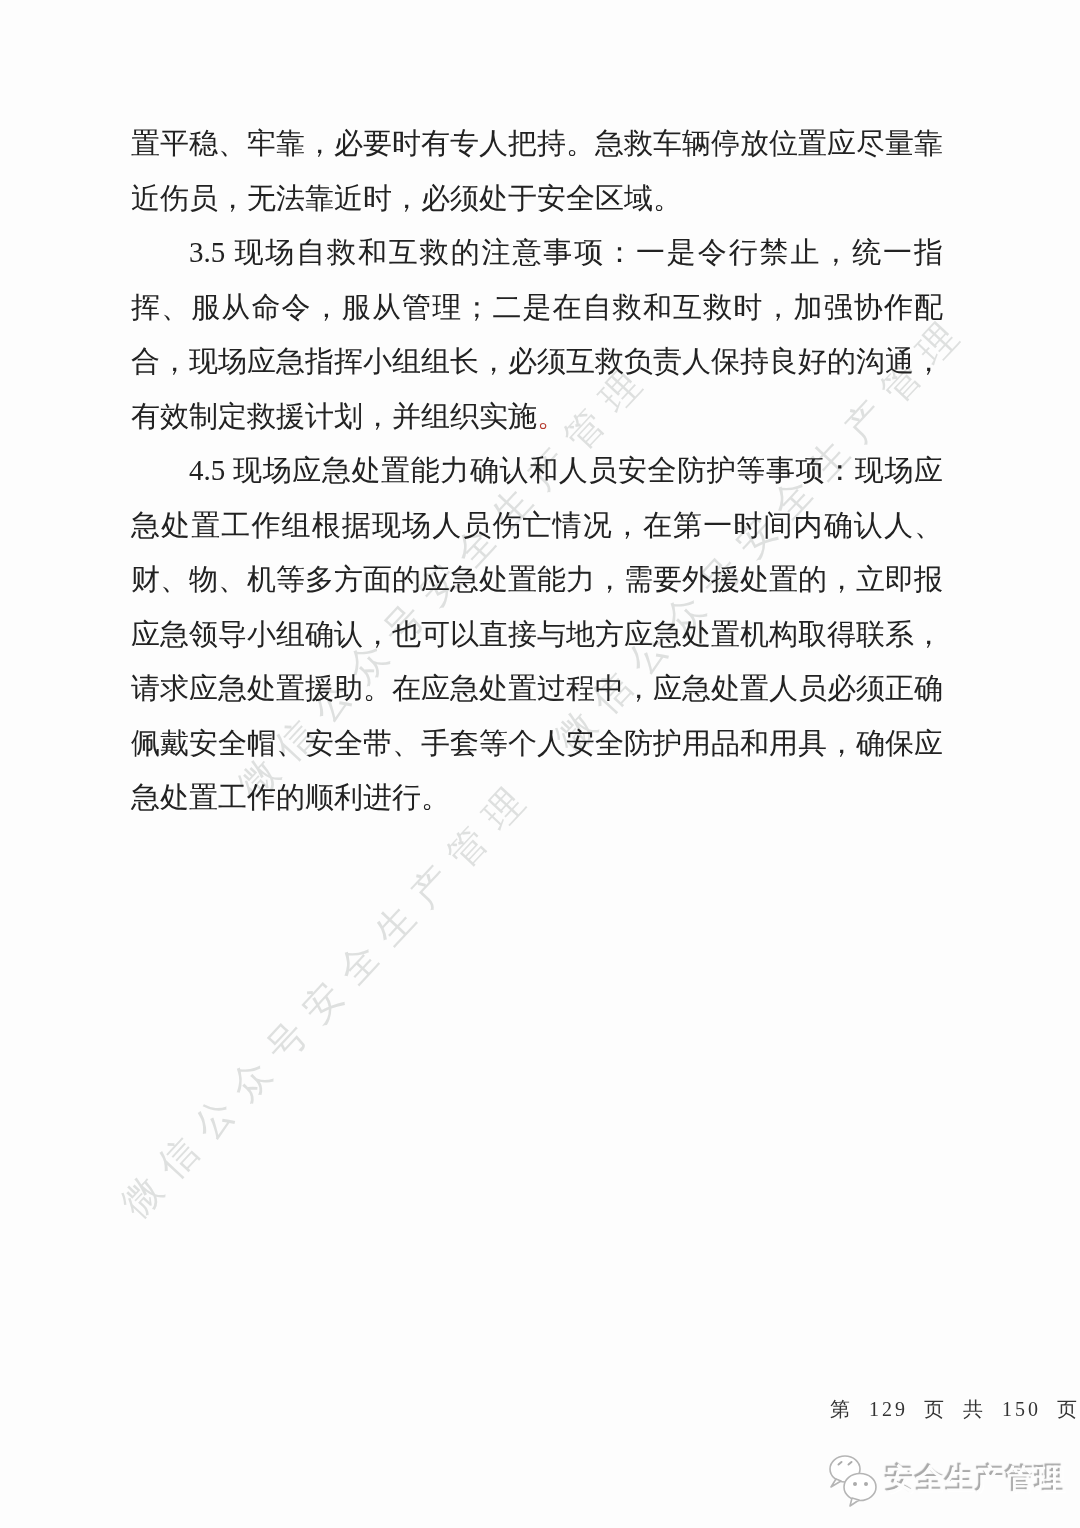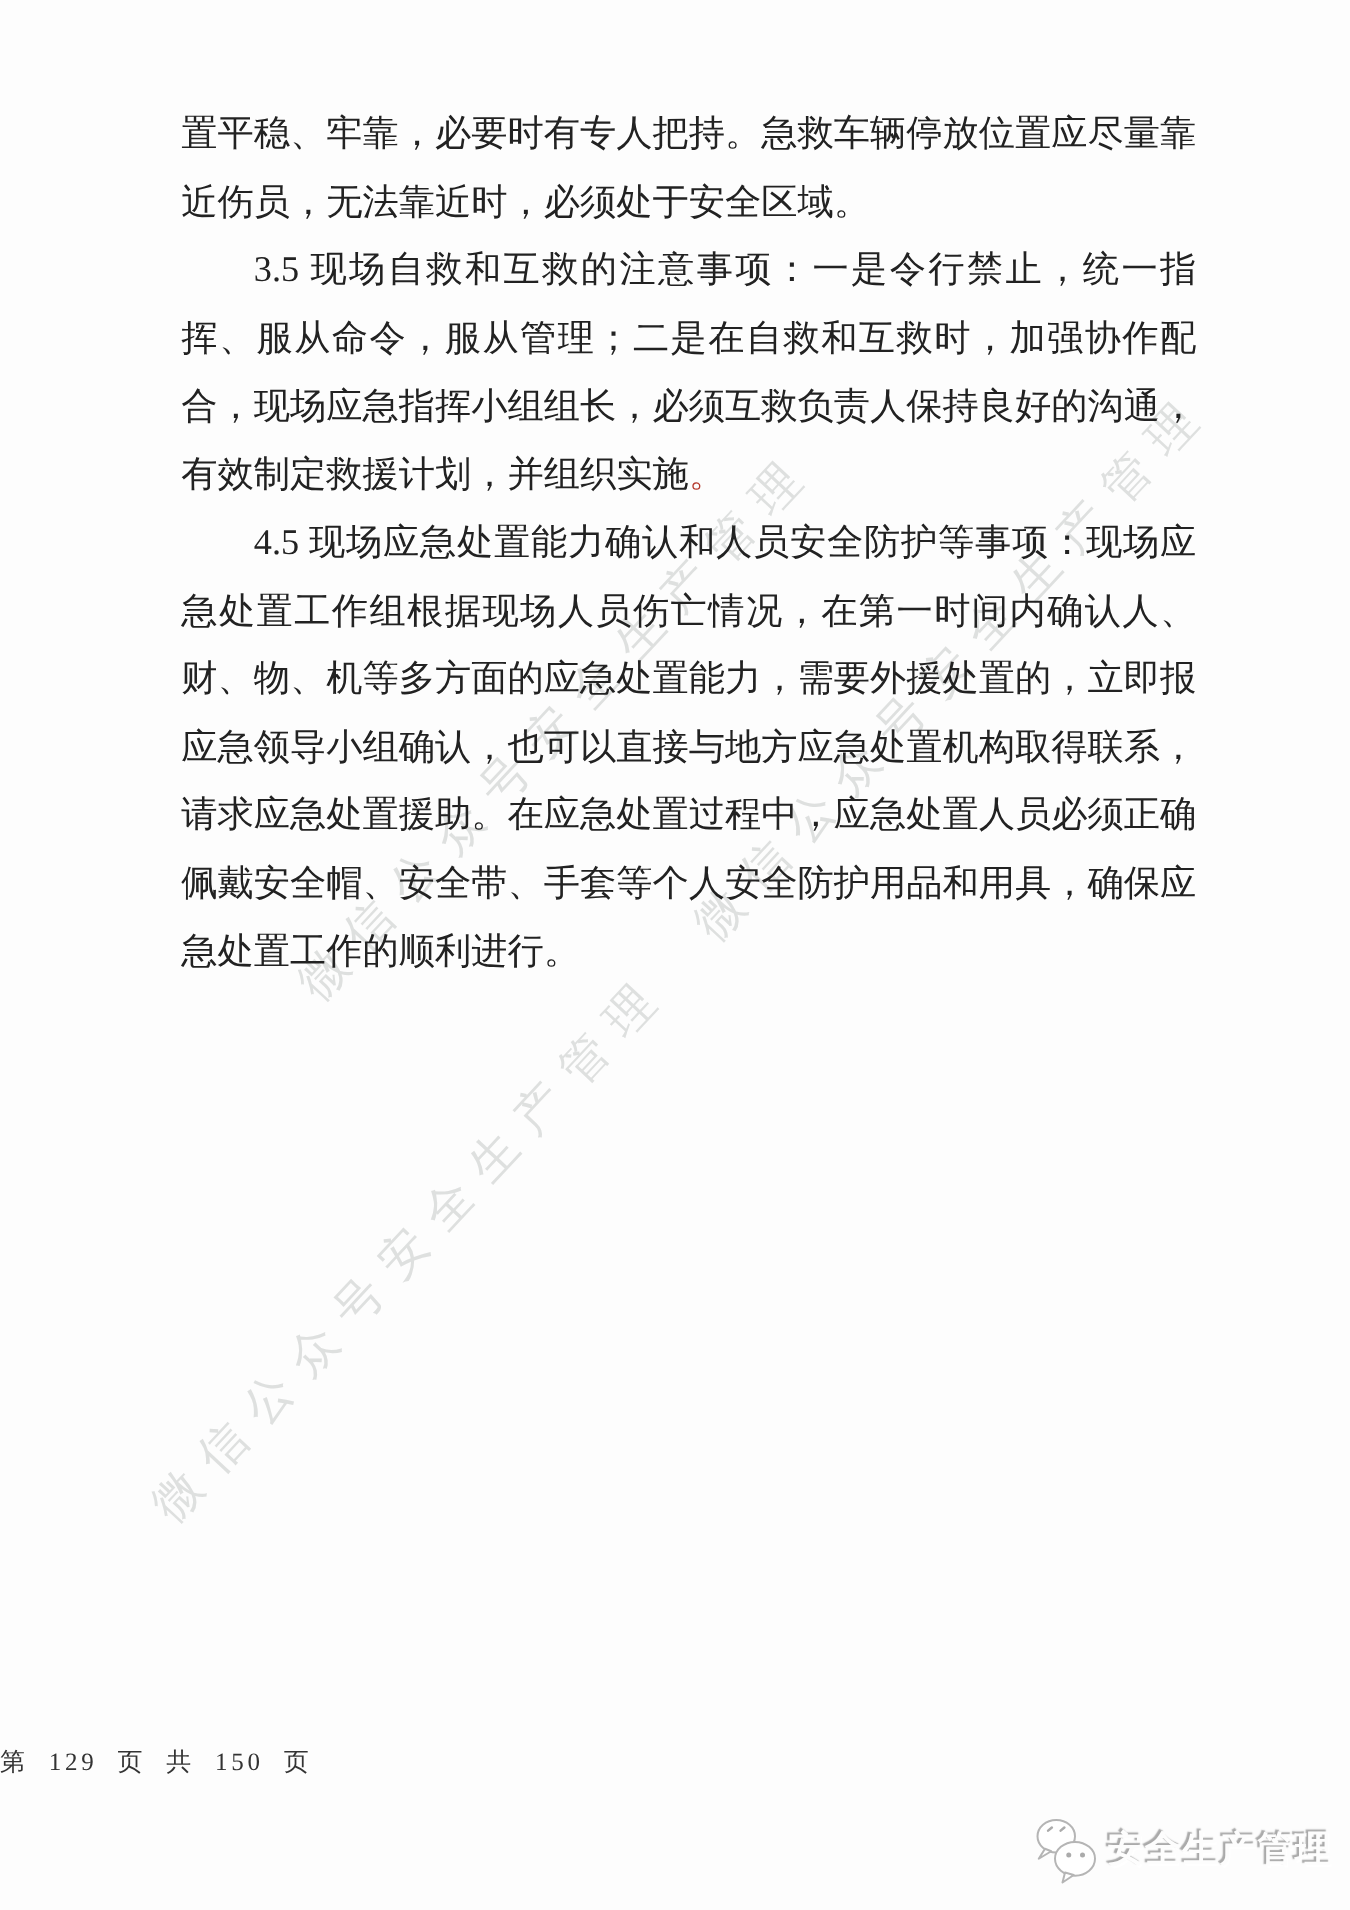--- a/index.html
+++ b/index.html
@@ -26,34 +26,34 @@
     transform:translate(-50%,-50%) rotate(-47deg);
     font-size:38px;letter-spacing:15px;
     color:var(--watermark);opacity:.55;
     font-family:"Liberation Serif","DejaVu Serif",serif;
   }
   .wm1{left:545px;top:765px;}
   .wm2{left:445px;top:580px;}
 
   
   .content{
-    position:absolute;left:145px;top:0;width:812px;z-index:1;
-    padding-top:80px;
+    position:absolute;left:131px;top:0;width:812px;z-index:1;
+    padding-top:116px;
     font-size:29px;line-height:54.5px;
     color:var(--text);
     text-align:justify;
   }
   .content p{margin:0;}
   .content p.indent{text-indent:58px;}
   .red{color:var(--red-punctuation);}
 
   
   .footer{
     position:absolute;left:0;top:1396px;width:1080px;z-index:1;
-    text-align:left;
+    text-align:right;
     font-size:20px;letter-spacing:3px;word-spacing:8px;
     color:#333333;
   }
 
   
   .logo{
     position:absolute;left:826px;top:1452px;z-index:1;
     display:flex;align-items:center;gap:6px;
   }
   .logo-text{

